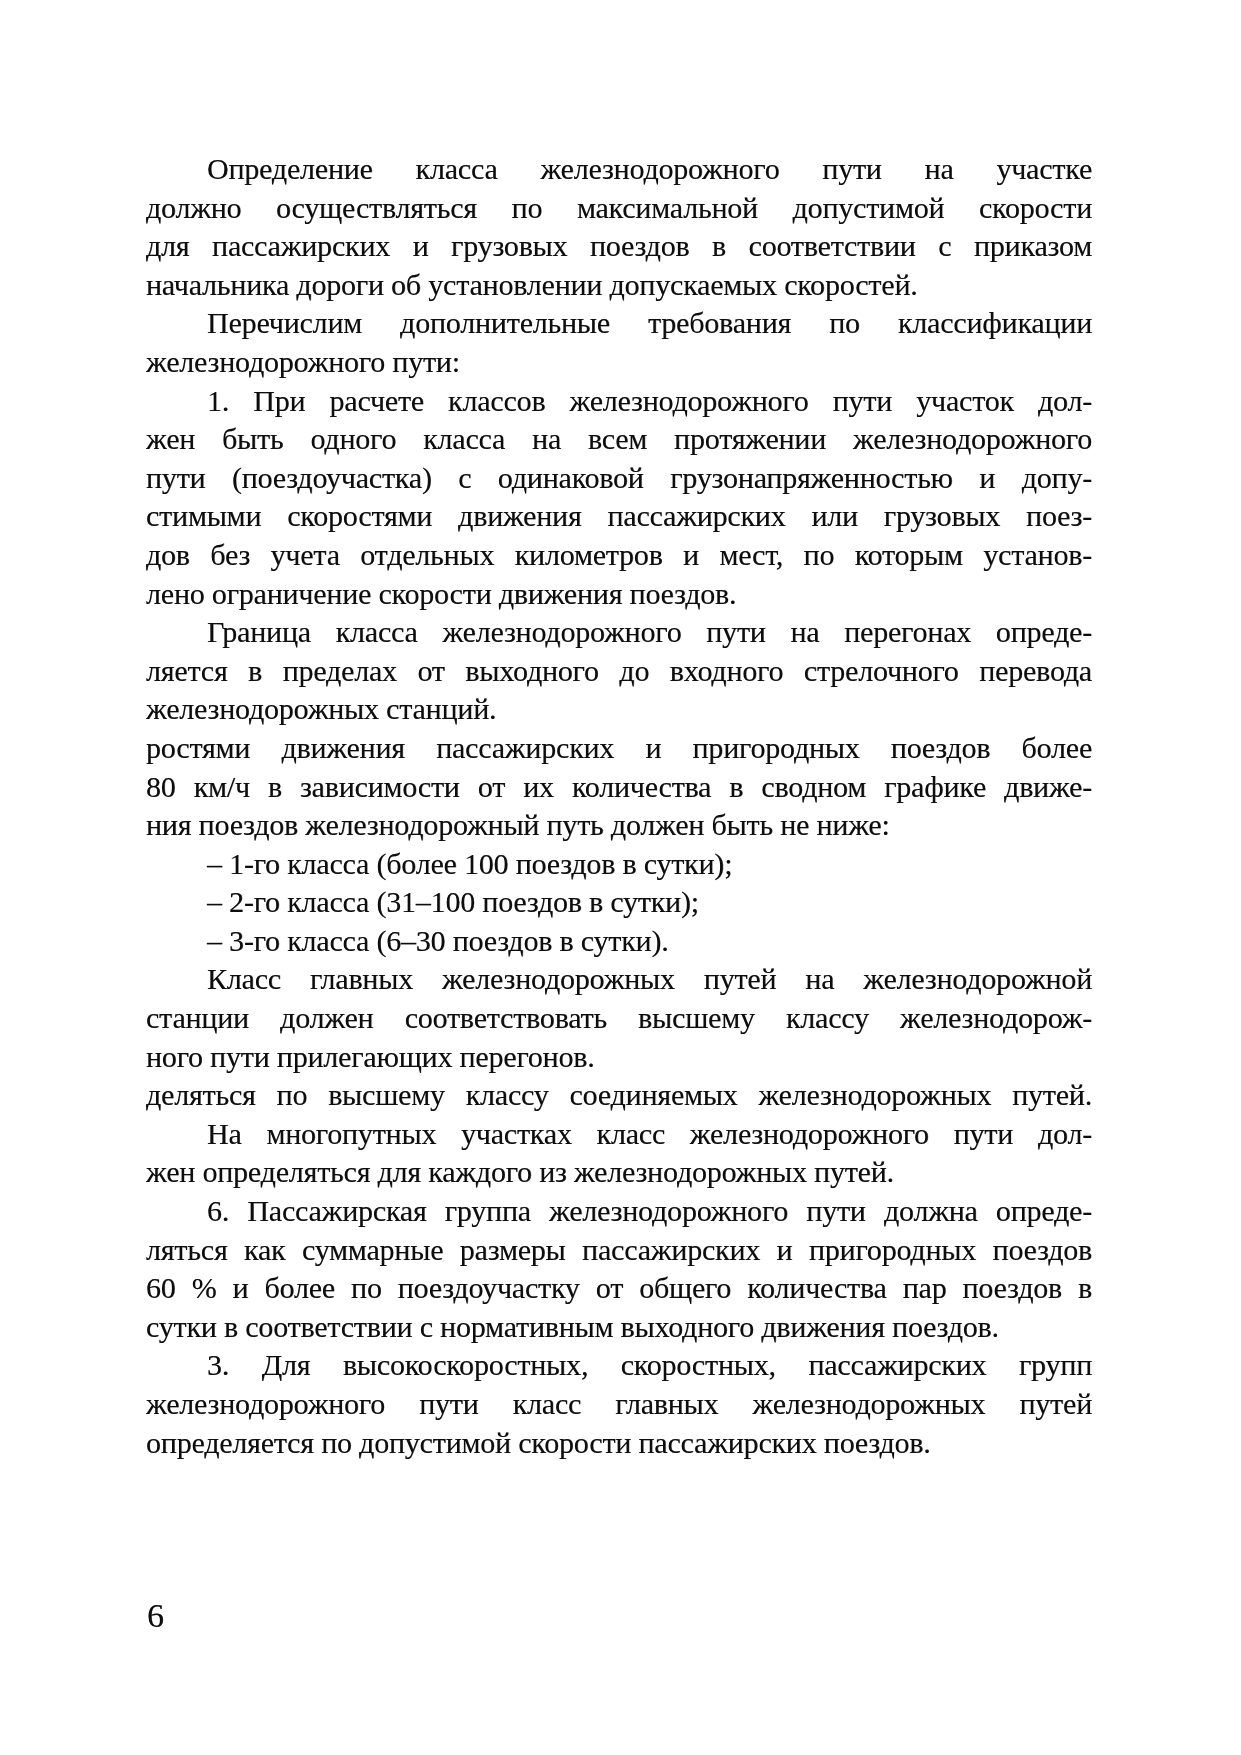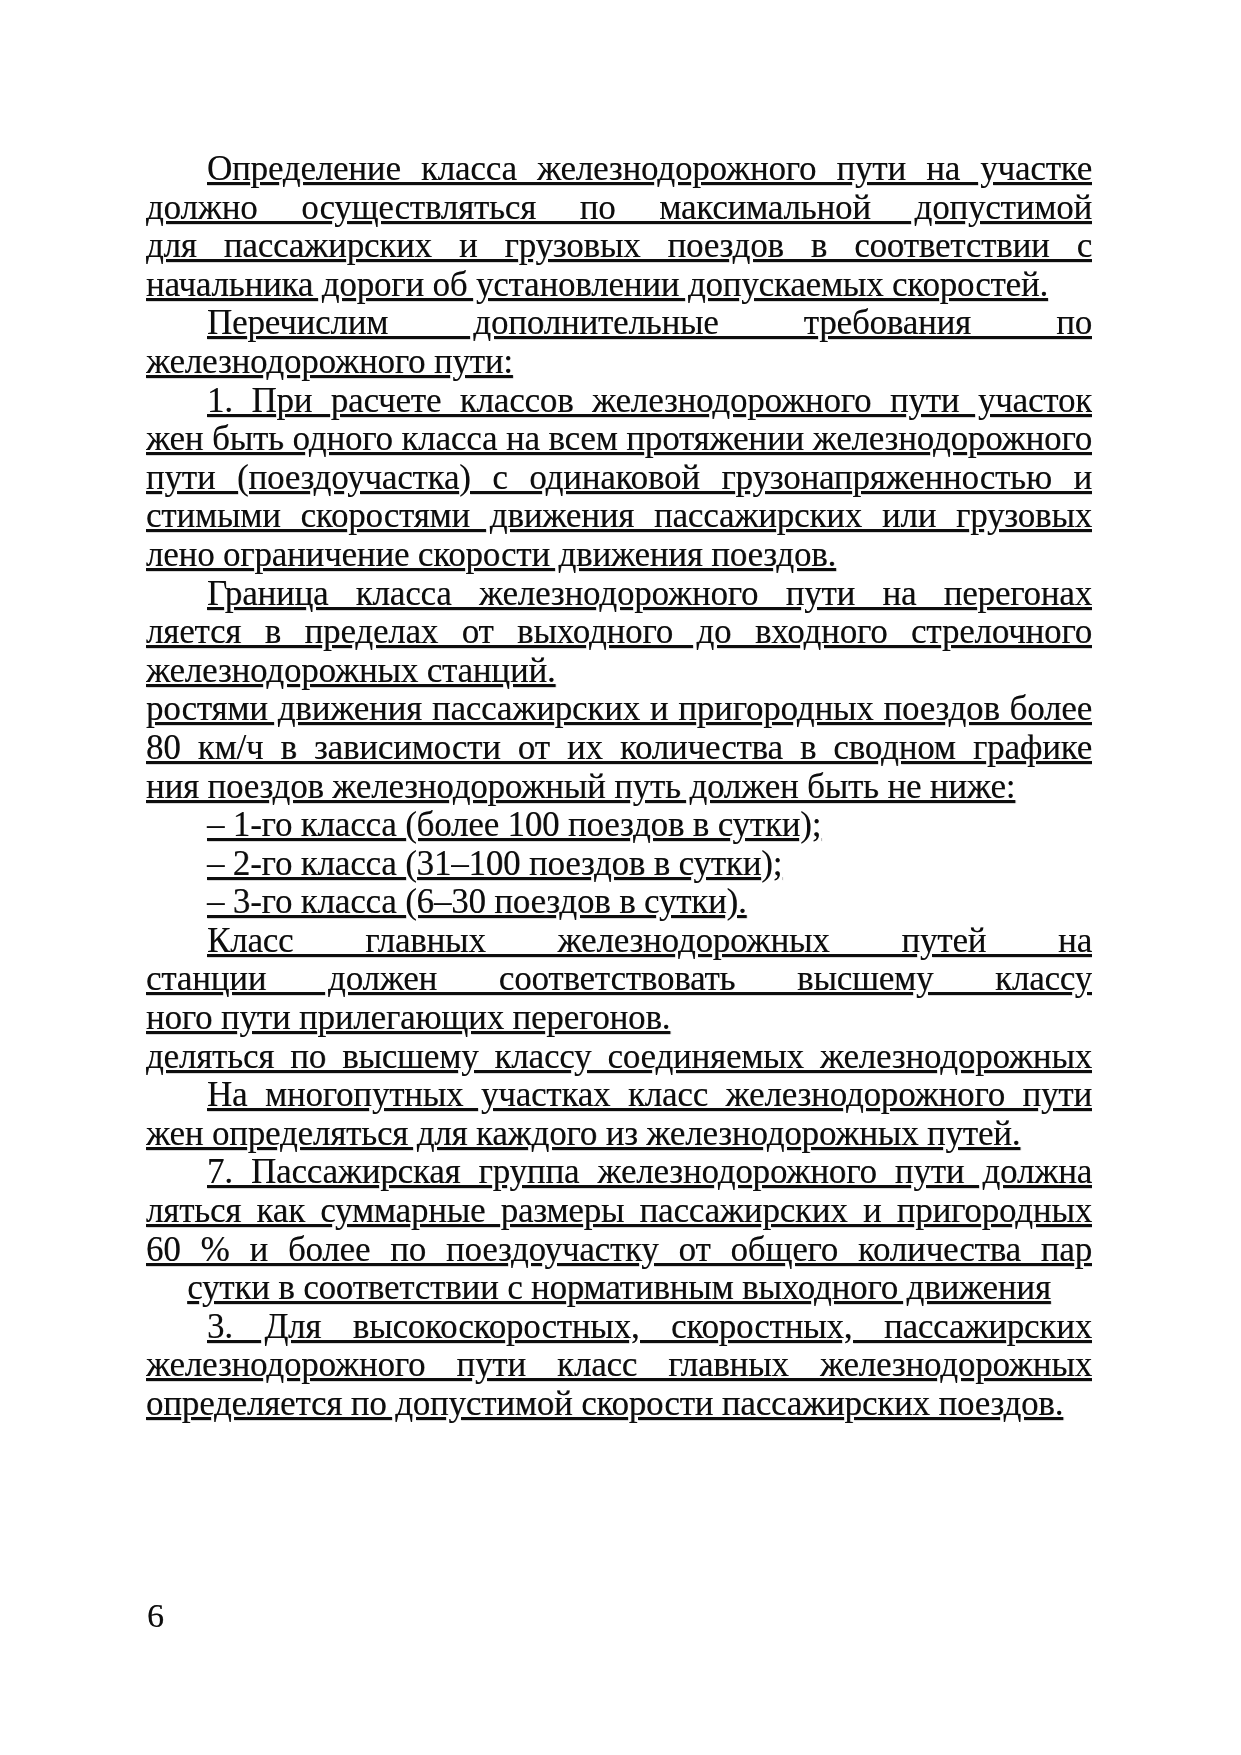--- a/index.html
+++ b/index.html
@@ -18,25 +18,24 @@
     position: absolute;
     inset: 0;
     background: #ffffff;
   }
   .doc {
     position: absolute;
     left: 146px;
     top: 150px;
     width: 946px;
     color: #0d0d0d;
-    font-size: 35px;
+    font-size: 30px;
     line-height: 38.6px;
     letter-spacing: -0.2px;
     text-shadow: 0.35px 0.35px 0.45px rgba(0,0,0,0.45);
-    text-decoration: underline;
   }
   .line {
     height: 38.6px;
     overflow: hidden;
     text-align: justify;
     text-align-last: justify;
   }
   .line.left {
     text-align: center;
     text-align-last: left;
@@ -62,37 +61,38 @@
       <div class="line indent">Определение класса железнодорожного пути на участке</div>
       <div class="line">должно осуществляться по максимальной допустимой скорости</div>
       <div class="line">для пассажирских и грузовых поездов в соответствии с приказом</div>
       <div class="line left">начальника дороги об установлении допускаемых скоростей.</div>
       <div class="line indent">Перечислим дополнительные требования по классификации</div>
       <div class="line left">железнодорожного пути:</div>
       <div class="line indent">1. При расчете классов железнодорожного пути участок дол-</div>
       <div class="line">жен быть одного класса на всем протяжении железнодорожного</div>
       <div class="line">пути (поездоучастка) с одинаковой грузонапряженностью и допу-</div>
       <div class="line">стимыми скоростями движения пассажирских или грузовых поез-</div>
+      <div class="line">дов без учета отдельных километров и мест, по которым установ-</div>
       <div class="line left">лено ограничение скорости движения поездов.</div>
       <div class="line indent">Граница класса железнодорожного пути на перегонах опреде-</div>
       <div class="line">ляется в пределах от выходного до входного стрелочного перевода</div>
       <div class="line left">железнодорожных станций.</div>
       <div class="line">ростями движения пассажирских и пригородных поездов более</div>
       <div class="line">80 км/ч в зависимости от их количества в сводном графике движе-</div>
       <div class="line left">ния поездов железнодорожный путь должен быть не ниже:</div>
       <div class="line indent left">– 1-го класса (более 100 поездов в сутки);</div>
       <div class="line indent left">– 2-го класса (31–100 поездов в сутки);</div>
       <div class="line indent left">– 3-го класса (6–30 поездов в сутки).</div>
       <div class="line indent">Класс главных железнодорожных путей на железнодорожной</div>
       <div class="line">станции должен соответствовать высшему классу железнодорож-</div>
       <div class="line left">ного пути прилегающих перегонов.</div>
       <div class="line">деляться по высшему классу соединяемых железнодорожных путей.</div>
       <div class="line indent">На многопутных участках класс железнодорожного пути дол-</div>
       <div class="line left">жен определяться для каждого из железнодорожных путей.</div>
-      <div class="line indent">7. Пассажирская группа железнодорожного пути должна опреде-</div>
+      <div class="line indent">6. Пассажирская группа железнодорожного пути должна опреде-</div>
       <div class="line">ляться как суммарные размеры пассажирских и пригородных поездов</div>
       <div class="line">60 % и более по поездоучастку от общего количества пар поездов в</div>
       <div class="line left">сутки в соответствии с нормативным выходного движения поездов.</div>
       <div class="line indent">3. Для высокоскоростных, скоростных, пассажирских групп</div>
       <div class="line">железнодорожного пути класс главных железнодорожных путей</div>
       <div class="line left">определяется по допустимой скорости пассажирских поездов.</div>
     </main>
   <div class="pagenum">6</div>
 </div>
 

